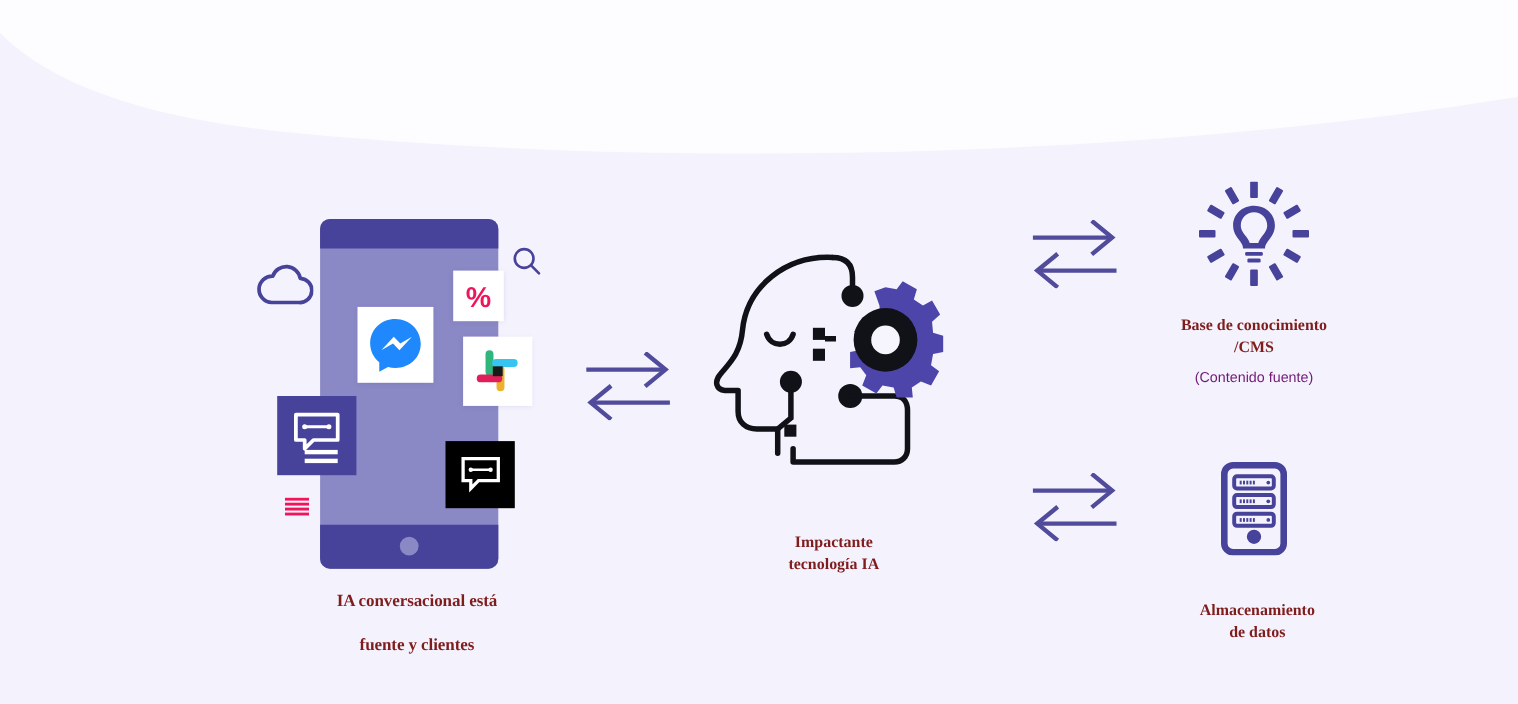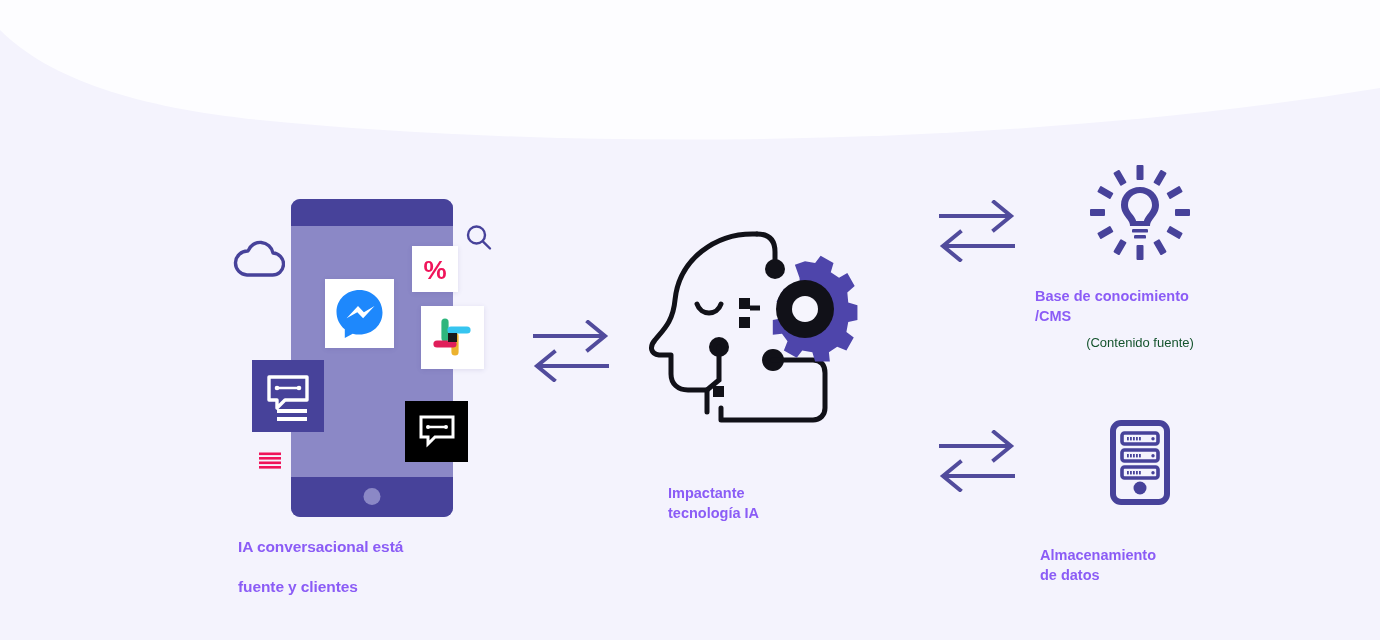--- a/index.html
+++ b/index.html
@@ -38,22 +38,22 @@
   #tile-slack    { left:421px; top:306px; width:63px; height:63px;
      box-shadow:0 1px 5px rgba(60,50,130,.12); }
   #tile-chat-dark{ left:405px; top:401px; width:63px; height:61px; background:#000; }
   #tile-chat-purple{ left:252px; top:360px; width:72px; height:72px; background:#47429a; }
 
   #icon-cloud  { position:absolute; left:233px; top:235px; width:52px; height:44px; }
   #icon-search { position:absolute; left:464px; top:223px; width:30px; height:30px; }
   #icon-lines-pink { position:absolute; left:259px; top:452px; width:22px; height:20px; }
 
   .caption {
-    position:absolute; 
-    color:#8b5cf6; font-weight:bold;
+    position:absolute; text-align:center;
+    color:#7f1d1d; font-weight:bold;font-family:Liberation Serif, serif;
   }
   #caption-phone { left:238px; top:537px; width:282px; font-size:15.5px; line-height:20px; letter-spacing:-.1px; }
 
   
   #ai-block { position:absolute; left:645px; top:212px; width:228px; height:245px; }
   #caption-ai { left:668px; top:484px; width:180px; font-size:14.5px; line-height:19.5px; }
 
   
   .arrows { position:absolute; }
   #arrows-center { left:531px; top:320px; width:80px; height:62px; }
@@ -62,21 +62,21 @@
 
   
   #kb-block    { position:absolute; left:1090px; top:165px; width:100px; height:95px; }
   #store-block { position:absolute; left:1110px; top:420px; width:60px; height:85px; }
 
   #caption-kb    { left:1035px; top:286px; width:210px; font-size:14.5px; line-height:20px; }
   #caption-store { left:1040px; top:545px; width:206px; font-size:14.5px; line-height:20px; }
 
   .subcaption {
     position:absolute; text-align:center;
-    color:#14532d; font-weight:normal; font-size:13px; line-height:17px;
+    color:#701a75; font-weight:normal; font-size:13px; line-height:17px;
   }
   #sub-kb    { left:1040px; top:334px; width:200px; }
   #sub-store { left:1035px; top:570px; width:216px; }
 </style>
 </head>
 <body>
 
 <svg id="top-curve" viewBox="0 0 1380 150" preserveAspectRatio="none">
   <path d="M0,0 L1380,0 L1380,88 C1000,150 560,150 260,120 C140,108 50,80 0,30 Z" fill="#fdfdff"></path>
 </svg>

